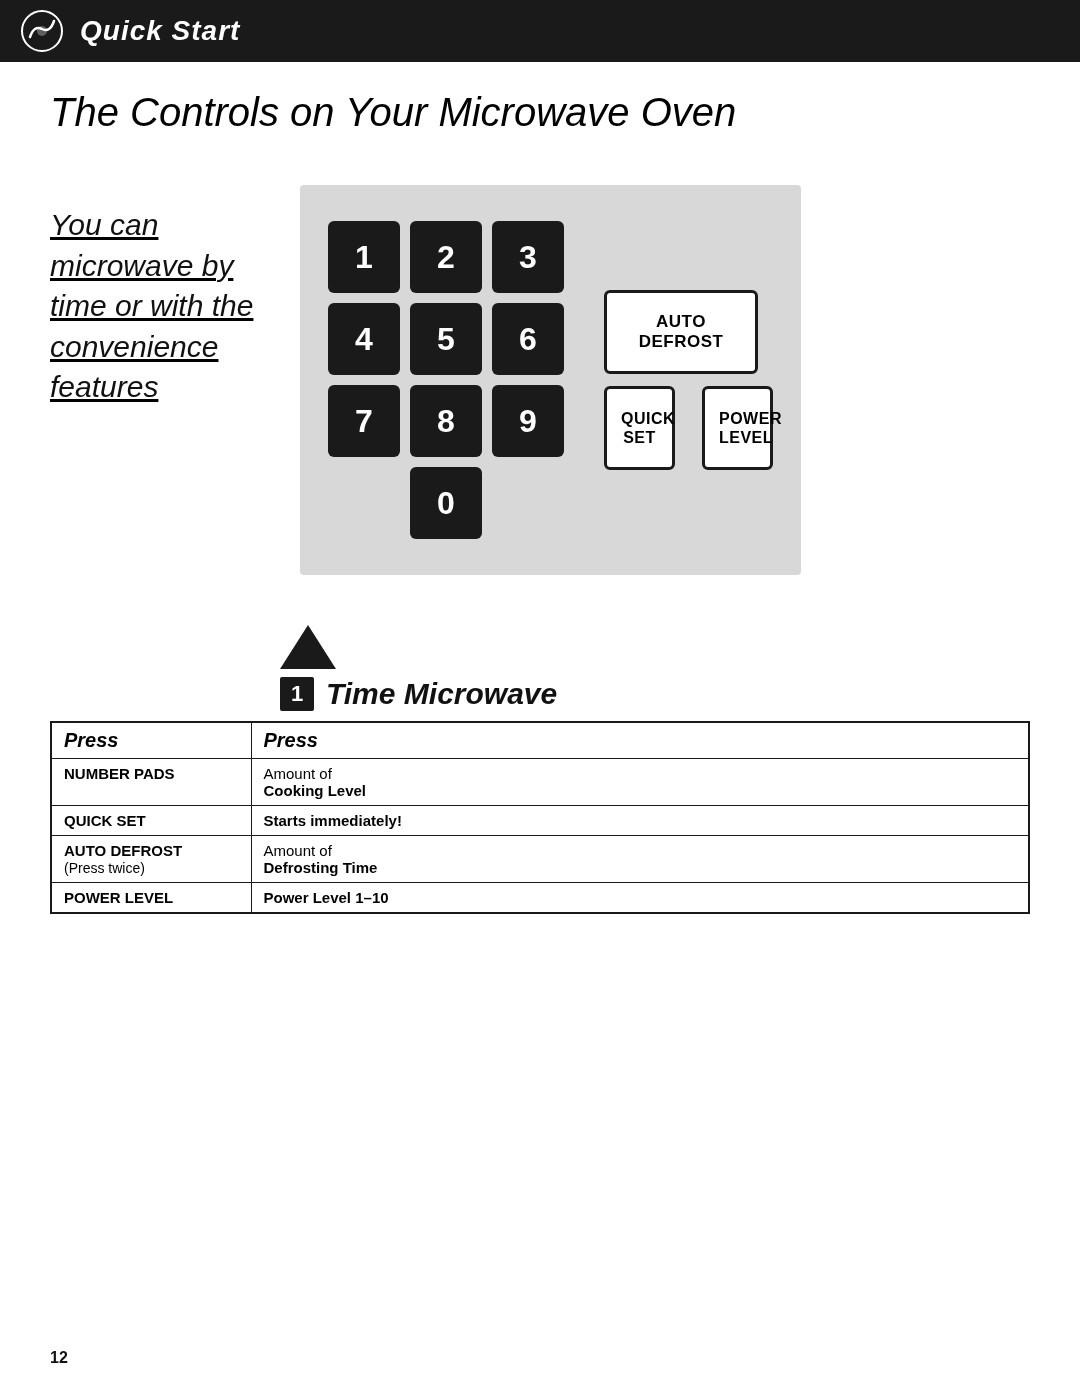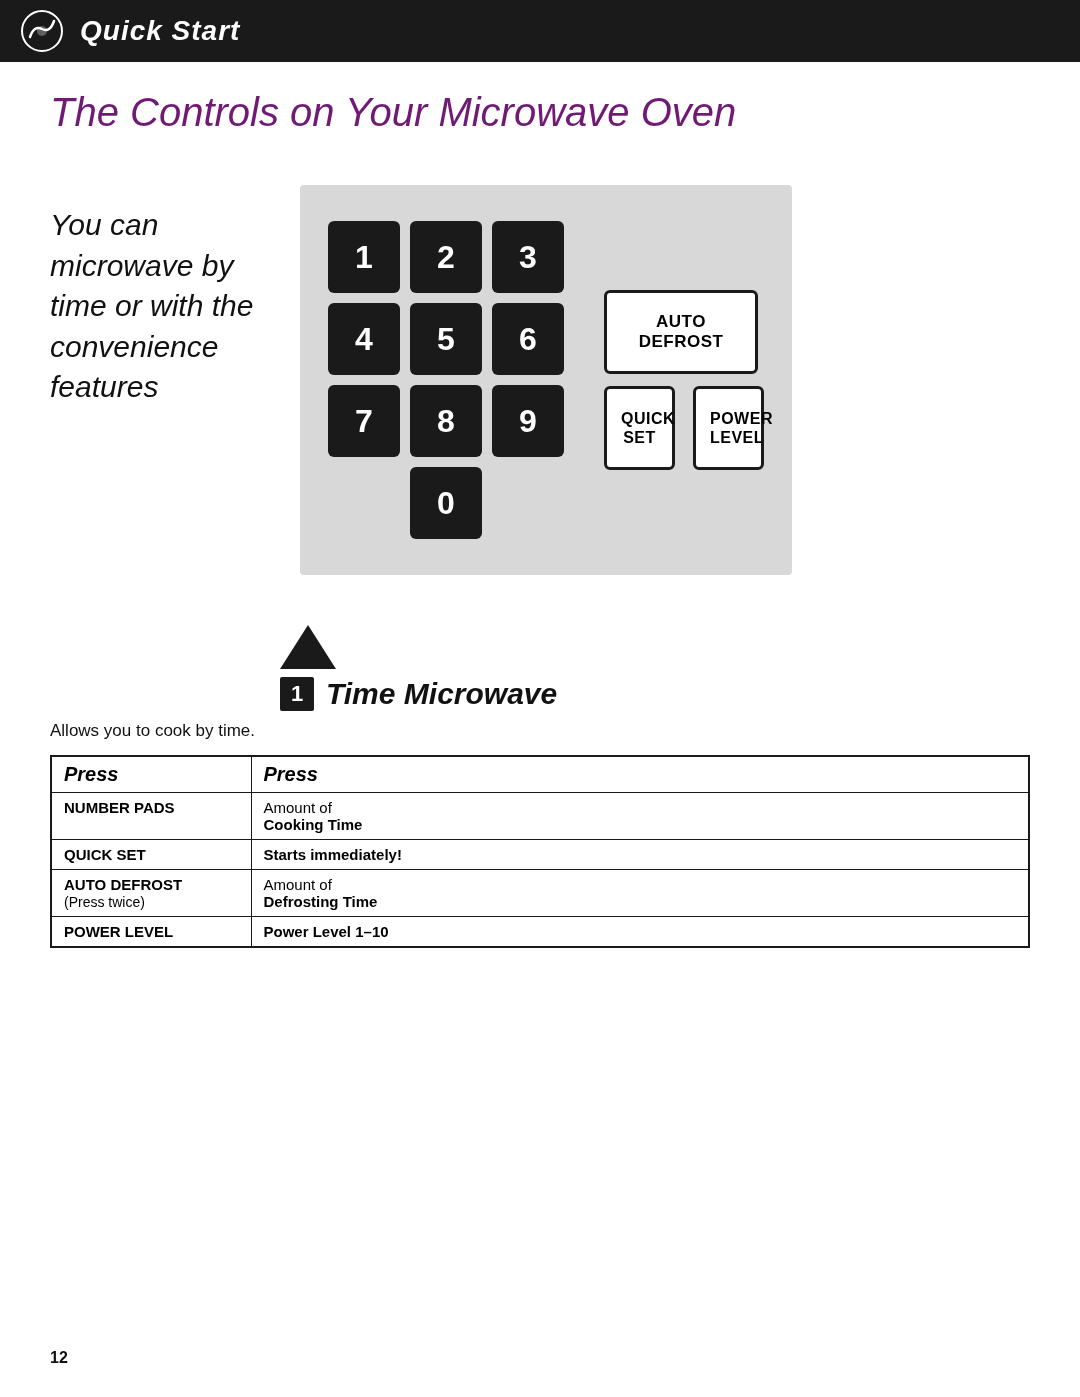--- a/index.html
+++ b/index.html
@@ -34,37 +34,38 @@
       font-style: italic;
       font-weight: 900;
       letter-spacing: 1px;
     }
 
     
     .page-title {
       font-size: 40px;
       font-style: italic;
       font-weight: 400;
-      color: #701a75;
+      color: #000000;
       padding: 28px 50px 20px 50px;
       border-bottom: none;
     }
 
     
     .main-content {
       display: flex;
       padding: 30px 50px;
       gap: 0;
     }
 
     
     .sidebar-text {
       width: 240px;
       flex-shrink: 0;
       padding-top: 20px;
+      text-decoration: underline;
     }
 
     .sidebar-text p {
       font-size: 30px;
       font-style: italic;
       font-weight: 400;
       line-height: 1.35;
       color: #111;
     }
 
@@ -128,21 +129,21 @@
       letter-spacing: 0.5px;
     }
 
     .feature-btn-auto {
       width: 154px;
       height: 84px;
     }
 
     .feature-btn-row {
       display: flex;
-      gap: 18px;
+      gap: 27px;
     }
 
     .feature-btn-small {
       width: 71px;
       height: 84px;
       font-size: 16px;
     }
 
     
     .time-features-section {
@@ -299,33 +300,32 @@
 
   <div class="arrow-container">
     <div class="arrow-triangle"></div>
   </div>
 
   <div class="time-features-header">
     <div class="time-features-number">1</div>
     <span class="time-features-title">Time Microwave</span>
   </div>
 
-  <p class="allows-text">Allows you to cook by time.</p>
 
   <table class="features-table">
     <thead>
       <tr>
         <th>Press</th>
         <th>Press</th>
       </tr>
     </thead>
     <tbody>
       <tr>
         <td class="press-col">NUMBER PADS</td>
-        <td class="enter-col">Amount of<br><span class="bold">Cooking Time</span></td>
+        <td class="enter-col">Amount of<br><span class="bold">Cooking Level</span></td>
       </tr>
       <tr>
         <td class="press-col">QUICK SET</td>
         <td class="enter-col"><span class="bold">Starts immediately!</span></td>
       </tr>
       <tr>
         <td class="press-col">AUTO DEFROST<br><span style="font-weight:400;text-transform:none;font-size:14px;">(Press twice)</span></td>
         <td class="enter-col">Amount of<br><span class="bold">Defrosting Time</span></td>
       </tr>
       <tr>

